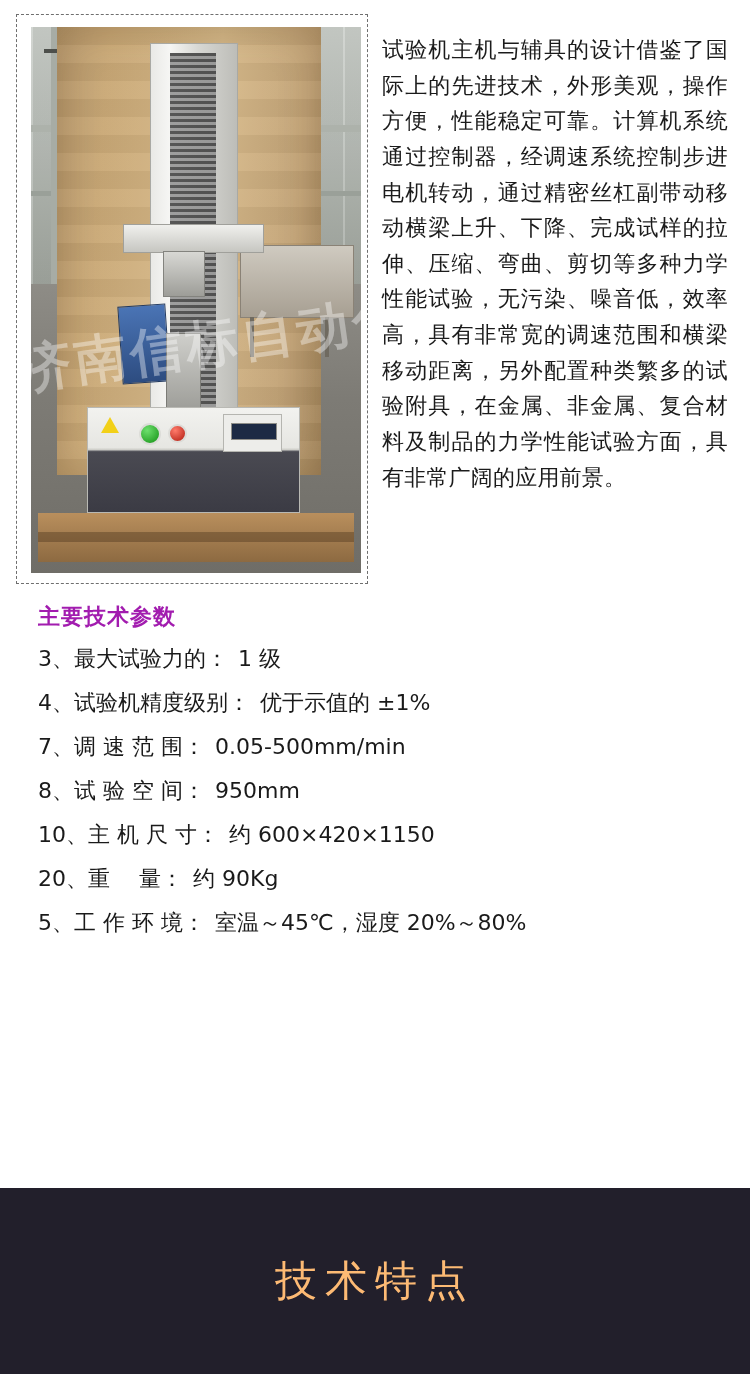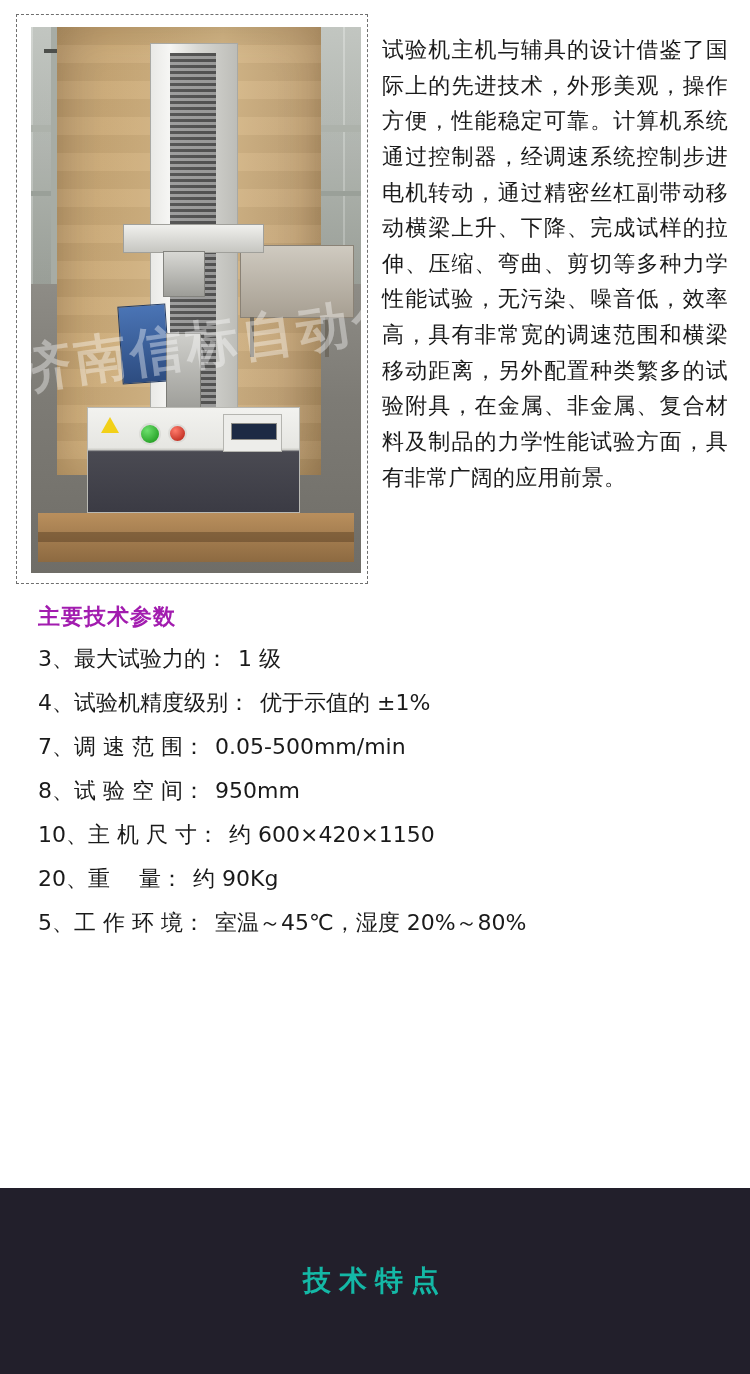--- a/index.html
+++ b/index.html
@@ -227,23 +227,23 @@
     left: 0;
     bottom: 0;
     width: 750px;
     height: 186px;
     background: #221f2b;
     display: flex;
     align-items: center;
     justify-content: center;
   }
   .banner-text {
-    color: #14b8a6;
-    font-size: 28px;
-    font-weight: 700;
+    color: #fdba74;
+    font-size: 42px;
+    font-weight: 400;
     letter-spacing: 8px;
     font-family: "DejaVu Sans", sans-serif;
   }
 </style>
 </head>
 <body>
 
 <div class="page">
 
   <div class="top-section">

